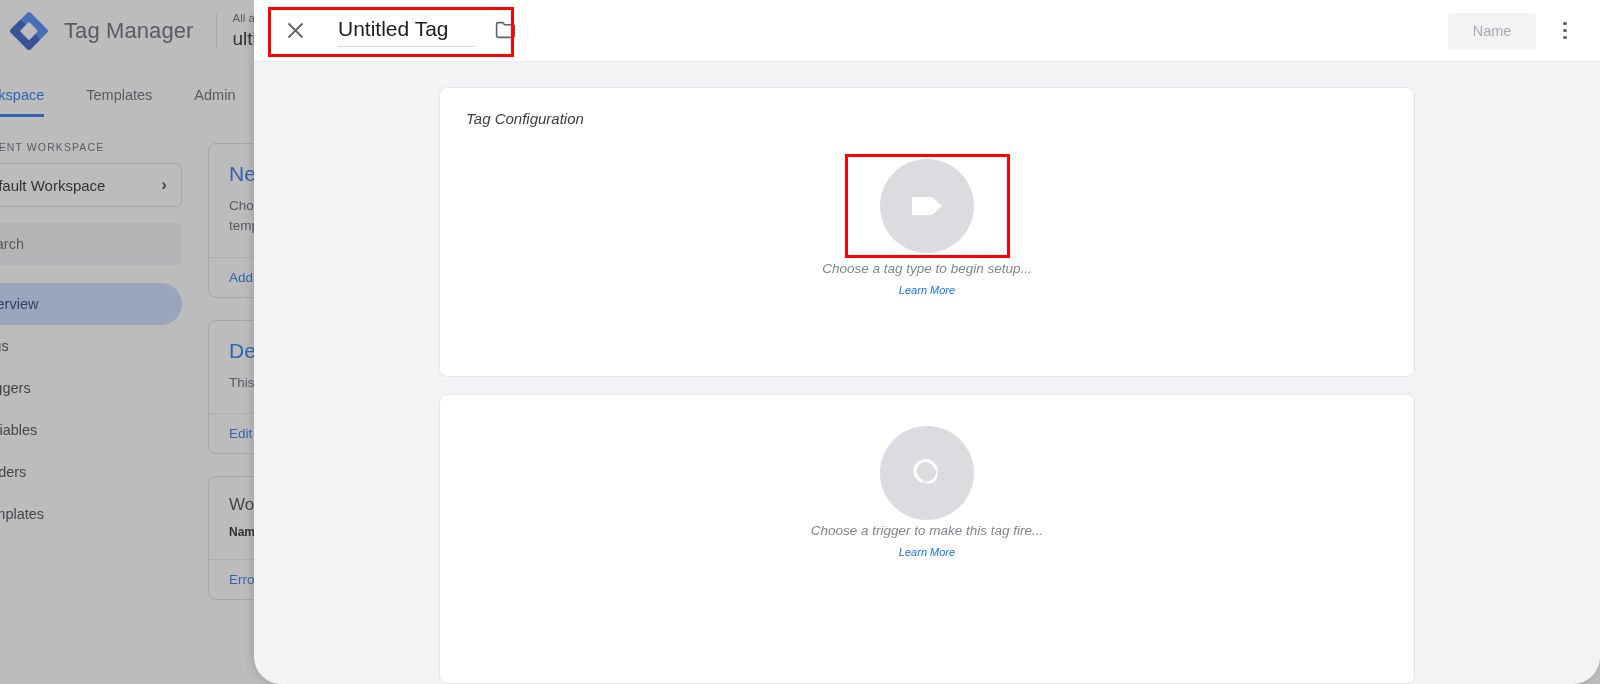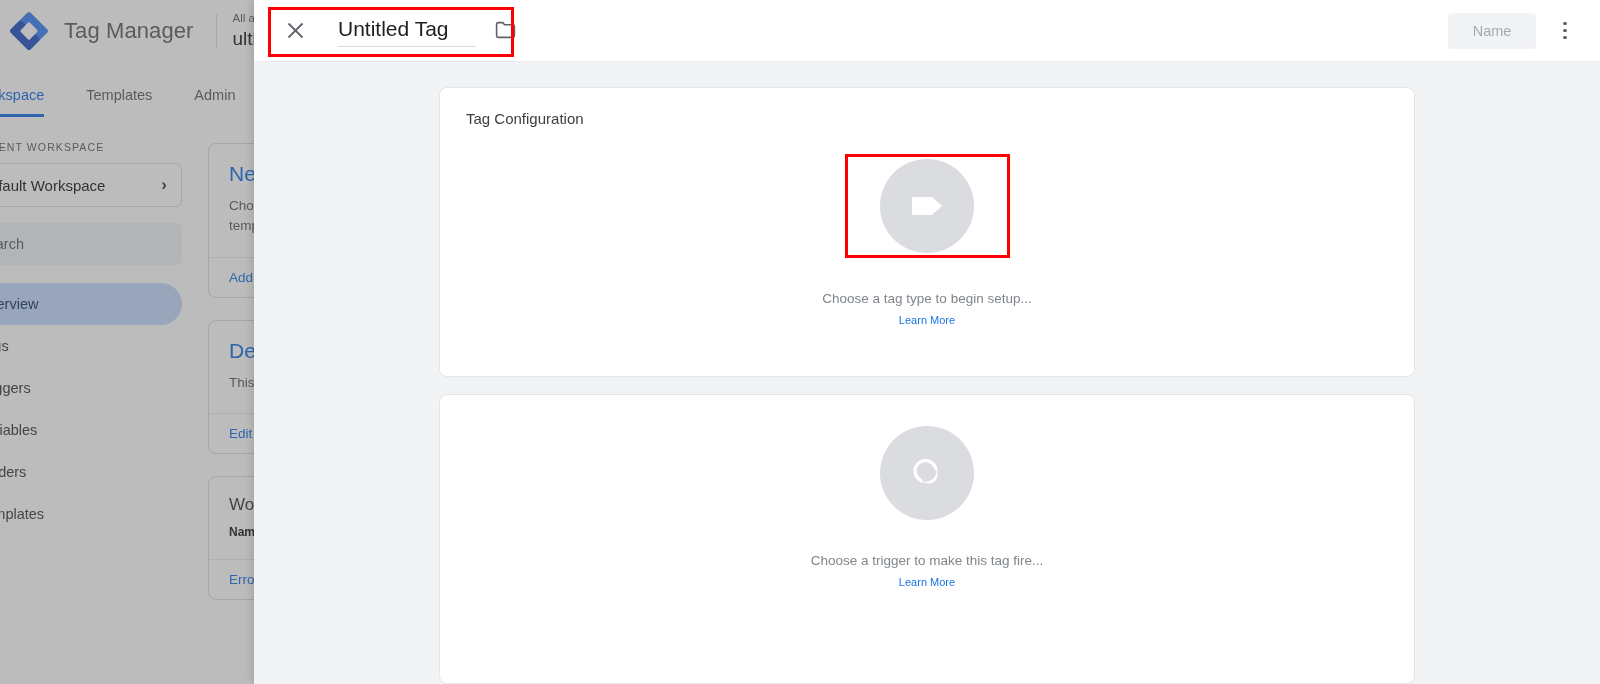--- a/index.html
+++ b/index.html
@@ -111,21 +111,21 @@
   #scrim {
     position: absolute; inset: 0;
     background: rgba(80,80,80,0.38);
     pointer-events: none;
   }
 
   
   #overlay {
     position: absolute; left: 254px; top: 0; right: 0; bottom: 0;
     background: #f1f3f4; box-shadow: -2px 0 8px rgba(0,0,0,.14);
-    display: flex; flex-direction: column;
+    display: flex; flex-direction: column; border-radius: 27px;
   }
   .ov-header {
     height: 62px; flex: none; background: #ffffff;
     border-bottom: 1px solid #e8eaed;
     display: flex; align-items: center; padding: 0 12px 0 24px;
     box-sizing: border-box;
   }
   .close-btn {
     width: 34px; height: 34px; flex: none;
     display: flex; align-items: center; justify-content: center;
@@ -155,21 +155,21 @@
   }
   .kebab {
     width: 38px; height: 38px; margin-left: 10px; margin-right: 4px;
     display: flex; flex-direction: column; align-items: center; justify-content: center;
     gap: 3.5px; cursor: pointer; border-radius: 50%;
   }
   .kebab i { width: 3.6px; height: 3.6px; border-radius: 50%; background: #5f6368; display: block; }
 
   .ov-body {
     flex: 1 1 auto; overflow: hidden; padding: 25px 0 0 0;
-    display: flex; flex-direction: column; align-items: center;
+    display: flex; flex-direction: column; align-items: center; font-style: italic;
   }
   .card {
     width: 976px; background: #ffffff;
     border: 1px solid #e4e6e8; border-radius: 8px;
     box-sizing: border-box;
   }
   .card + .card { margin-top: 17px; }
   .card-title {
     font-size: 15px; color: #3c4043; padding: 22px 0 0 26px;
   }
@@ -181,21 +181,21 @@
     border: 3px solid #ff0000; padding: 0;
     display: flex; align-items: center; justify-content: center;
     box-sizing: border-box;
   }
   .big-circle {
     width: 94px; height: 94px; border-radius: 50%;
     background: #dadce0;
     display: flex; align-items: center; justify-content: center;
   }
   .hint {
-    font-size: 13.5px; color: #80868b; margin-top: 33px;
+    font-size: 13.5px; color: #80868b; margin-top: 3px;
   }
   .learn {
     font-size: 11px; color: #1a73e8; margin-top: 8px; cursor: pointer;
   }
   
   .title-hl {
     position: absolute; left: 268px; top: 7px;
     width: 246px; height: 50px;
     border: 3px solid #ff0000; box-sizing: border-box;
     pointer-events: none;

